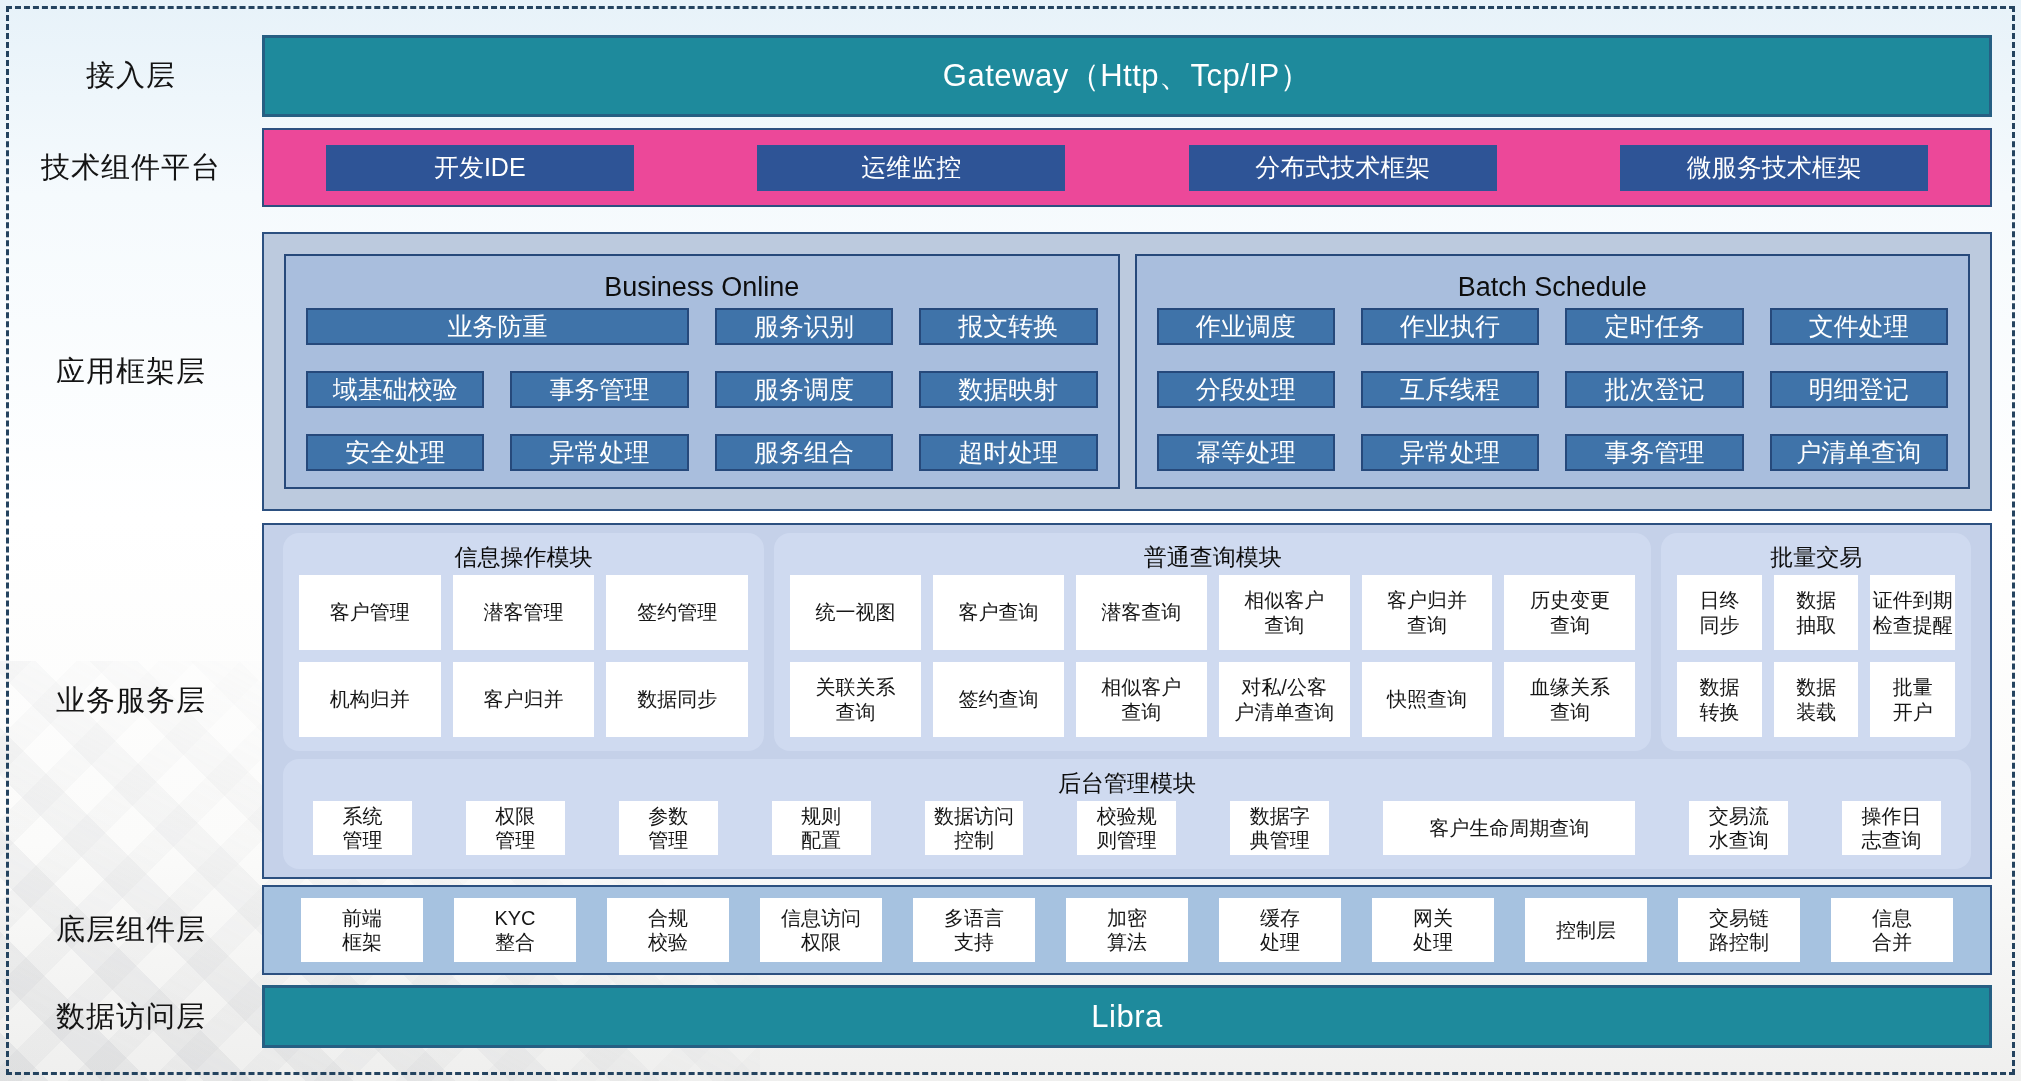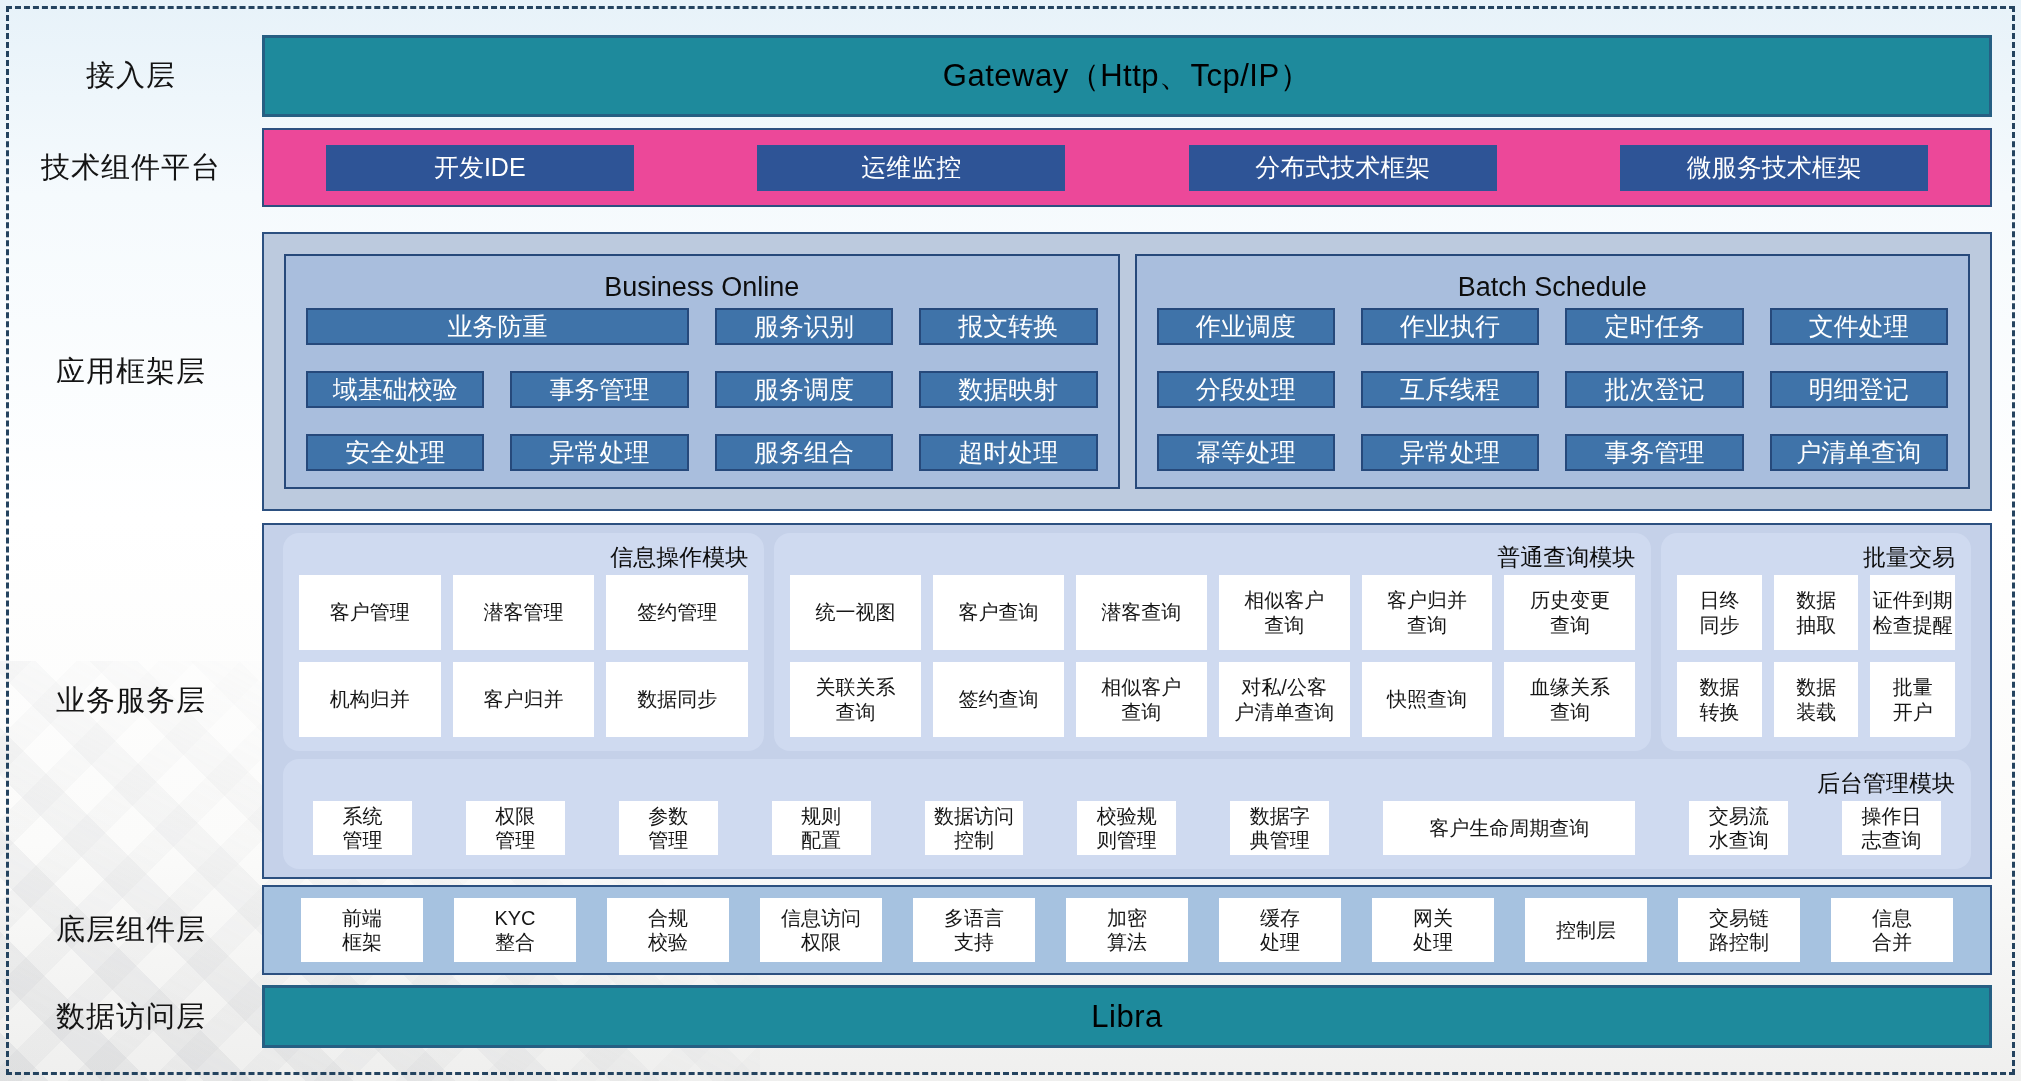--- a/index.html
+++ b/index.html
@@ -18,21 +18,21 @@
   }
   .frame{position:absolute;inset:6px;border:3px dashed #24435f;pointer-events:none;}
   .rows{position:absolute;left:0;top:0;right:29px;display:flex;flex-direction:column;padding-top:35px;}
   .row{display:grid;grid-template-columns:262px 1fr;}
   .layer-label{
     align-self:center;justify-self:center;color:#141414;font-size:29px;font-weight:500;
     letter-spacing:1px;white-space:nowrap;
   }
   
   .teal-bar{
-    background:#1e8a9c;border:3px solid #265f83;color:#000000;
+    background:#1e8a9c;border:3px solid #265f83;color:#ffffff;
     display:flex;align-items:center;justify-content:center;
     font-size:31px;letter-spacing:.5px;
   }
   .row-access{height:82px;margin-bottom:11px;}
   .row-tech{height:79px;margin-bottom:25px;}
   .row-appfw{height:278px;margin-bottom:13px;}
   .row-bizsvc{height:349px;margin-bottom:13px;}
   .row-base{height:90px;margin-bottom:10px;}
   .row-dal{height:63px;}
   
@@ -61,21 +61,21 @@
   
   .bizsvc-container{
     background:#c5d1e9;border:2px solid #2c5080;box-sizing:border-box;
     display:flex;flex-direction:column;gap:8px;padding:8px 19px;
   }
   .modules-row{display:flex;gap:10px;height:218px;}
   .module{
     background:#cfdaf0;border-radius:16px;box-sizing:border-box;
     display:flex;flex-direction:column;padding:6px 16px 14px 16px;
   }
-  .module-title{color:#0d0d0d;font-size:23px;text-align:right;height:36px;line-height:36px;}
+  .module-title{color:#0d0d0d;font-size:23px;text-align:center;height:36px;line-height:36px;}
   .module-grid{flex:1;display:grid;gap:12px;}
   .grid-3{grid-template-columns:repeat(3,1fr);}
   .grid-6{grid-template-columns:repeat(6,1fr);}
   .item{
     background:#ffffff;color:#161616;font-size:20px;line-height:1.22;
     display:flex;align-items:center;justify-content:center;text-align:center;
     white-space:pre-line;
   }
   .module-info{flex:482 0 0;}
   .module-query{flex:907 0 0;}

